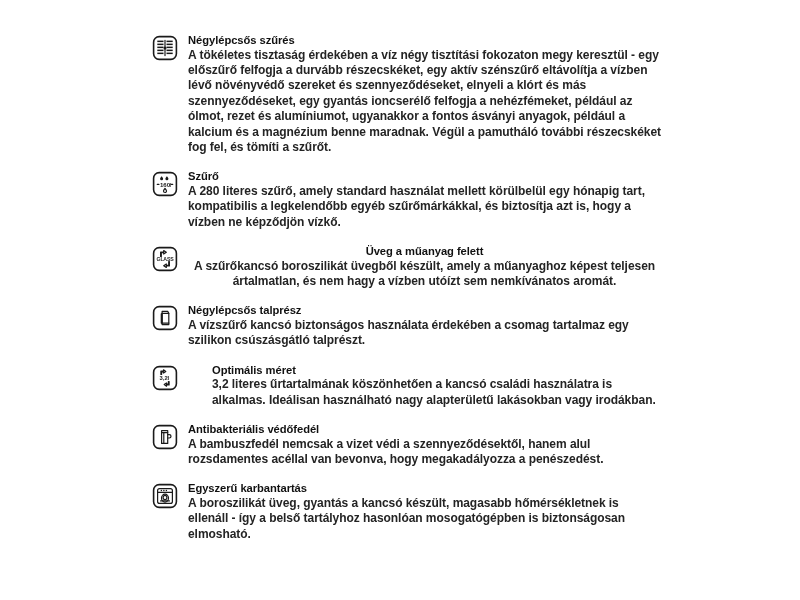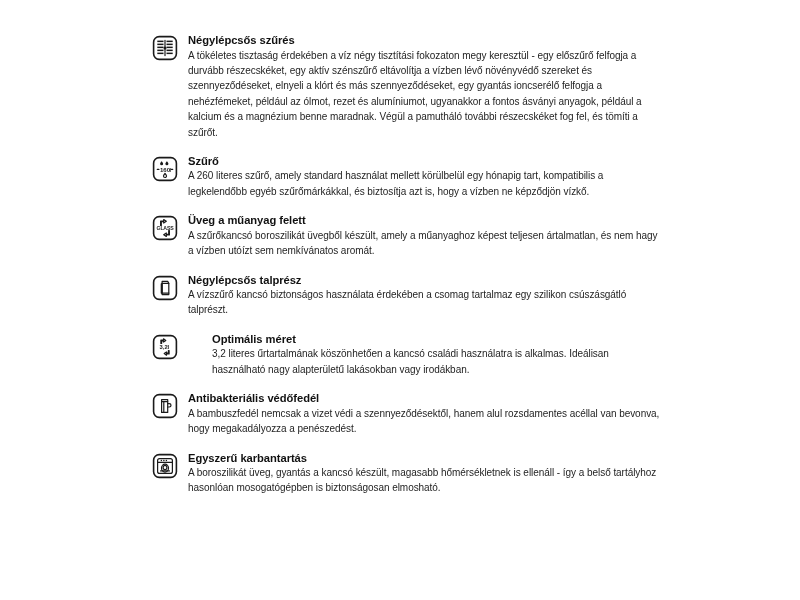--- a/index.html
+++ b/index.html
@@ -51,32 +51,32 @@
   .feature-title {
     font-size: 11.2px;
     font-weight: bold;
     line-height: 14px;
     letter-spacing: -0.05px;
     color: #111111;
     margin: 0 0 0.5px 0;
   }
 
   .feature-desc {
-    font-size: 10px;
-    font-weight: normal;
+    font-size: 12px;
+    font-weight: bold;
     line-height: 15.4px;
     letter-spacing: -0.05px;
     color: #242424;
     margin: 0;
   }
 
   
   .feature-row[data-row="0"] { margin-bottom: 14px; }
   .feature-row[data-row="1"] { margin-bottom: 14px; justify-content: center; }
-  .feature-row[data-row="2"] { margin-bottom: 14px; }
+  .feature-row[data-row="2"] { margin-bottom: 14px; text-align: center; }
   .feature-row[data-row="3"] { margin-bottom: 14px; }
   .feature-row[data-row="4"] { margin-bottom: 14px; gap: 24px; }
   .feature-row[data-row="5"] { margin-bottom: 14px; }
   .feature-row[data-row="6"] { margin-bottom: 0; }
 
   .icon-stroke {
     fill: none;
     stroke: #1a1a1a;
     stroke-width: 1.6;
     stroke-linecap: round;
@@ -139,21 +139,21 @@
         <path class="icon-fill" d="M15.9 6.2c1 1.3 1.5 2 1.5 2.6a1.5 1.5 0 0 1-3 0c0-.6.5-1.3 1.5-2.6z"></path>
         <text class="icon-text" x="14" y="16.6" font-size="6.1" text-anchor="middle">160</text>
         <line class="icon-thin" x1="6.3" y1="14.4" x2="7.9" y2="14.4"></line>
         <line class="icon-thin" x1="20.1" y1="14.4" x2="21.7" y2="14.4"></line>
         <text class="icon-text" x="19.2" y="16.6" font-size="5.4" text-anchor="middle">l</text>
         <path class="icon-thin" d="M14 18.4c1 1.3 1.5 2 1.5 2.6a1.5 1.5 0 0 1-3 0c0-.6.5-1.3 1.5-2.6z"></path>
       </svg>
     </div>
     <div class="feature-body">
       <h3 class="feature-title">Szűrő</h3>
-      <p class="feature-desc">A 260 literes szűrő, amely standard használat mellett körülbelül egy hónapig tart, kompatibilis a legkelendőbb egyéb szűrőmárkákkal, és biztosítja azt is, hogy a vízben ne képződjön vízkő.</p>
+      <p class="feature-desc">A 280 literes szűrő, amely standard használat mellett körülbelül egy hónapig tart, kompatibilis a legkelendőbb egyéb szűrőmárkákkal, és biztosítja azt is, hogy a vízben ne képződjön vízkő.</p>
     </div>
   </section>
 
   <section class="feature-row" data-row="2">
     <div class="feature-icon-wrap">
       <svg viewBox="0 0 28 28" xmlns="http://www.w3.org/2000/svg">
         <rect class="icon-stroke" x="2.6" y="2.6" width="22.8" height="22.8" rx="5.6"></rect>
         <path class="icon-thin" d="M9.6 11.4V7.1h3.1V5.6l2.6 1.7-2.6 1.7V7.7h-2.4v3.7z"></path>
         <path class="icon-thin" d="M18.4 16.6v4.3h-3.1v1.5l-2.6-1.7 2.6-1.7v1.3h2.4v-3.7z"></path>
         <text class="icon-text" x="14" y="15.9" font-size="5.2" text-anchor="middle" letter-spacing="-0.2">GLASS</text>

